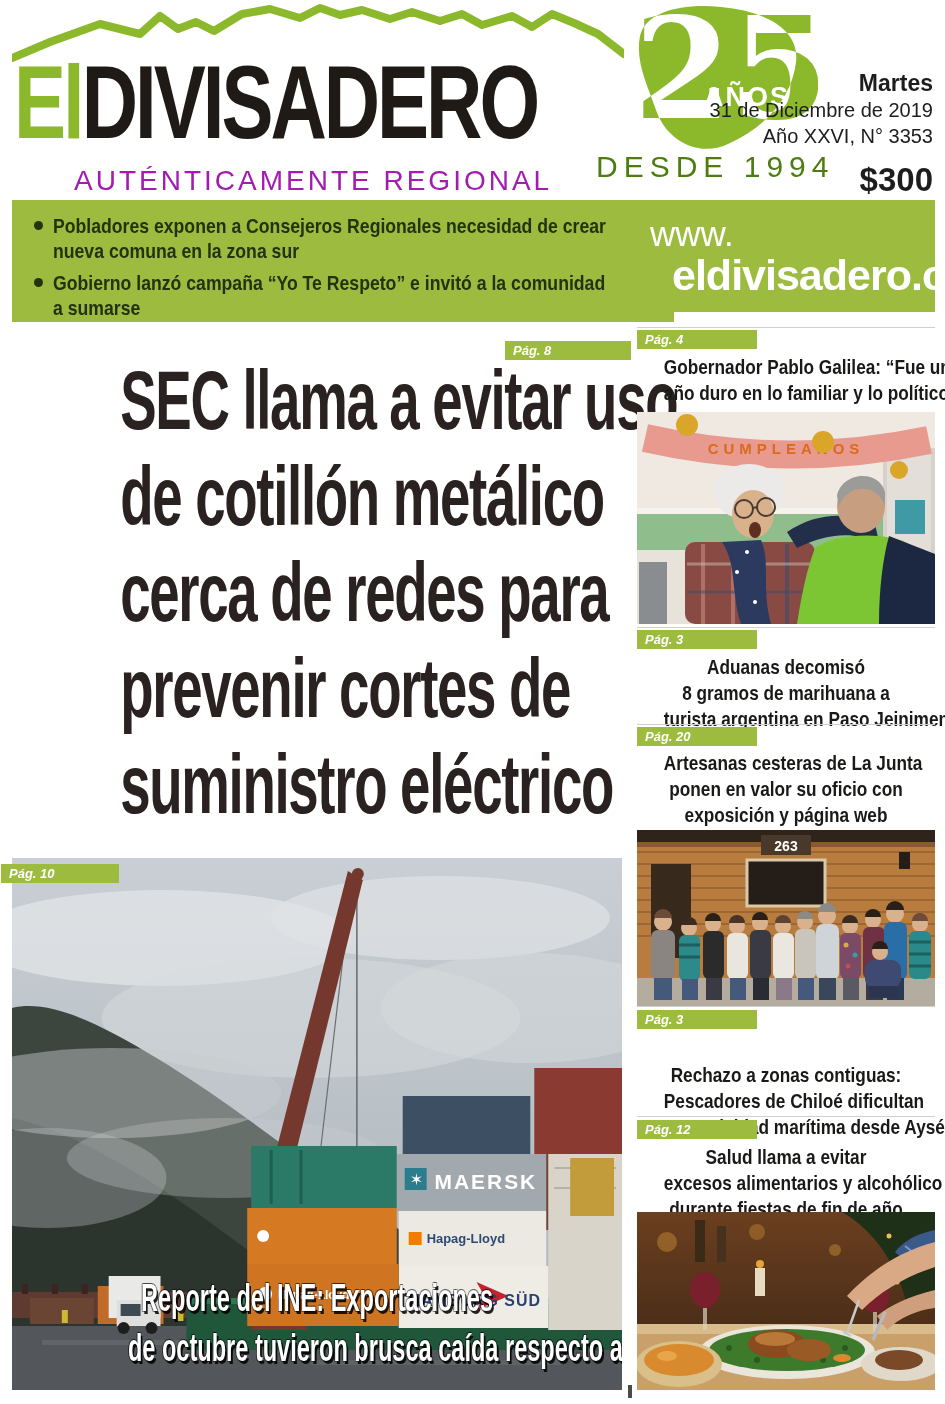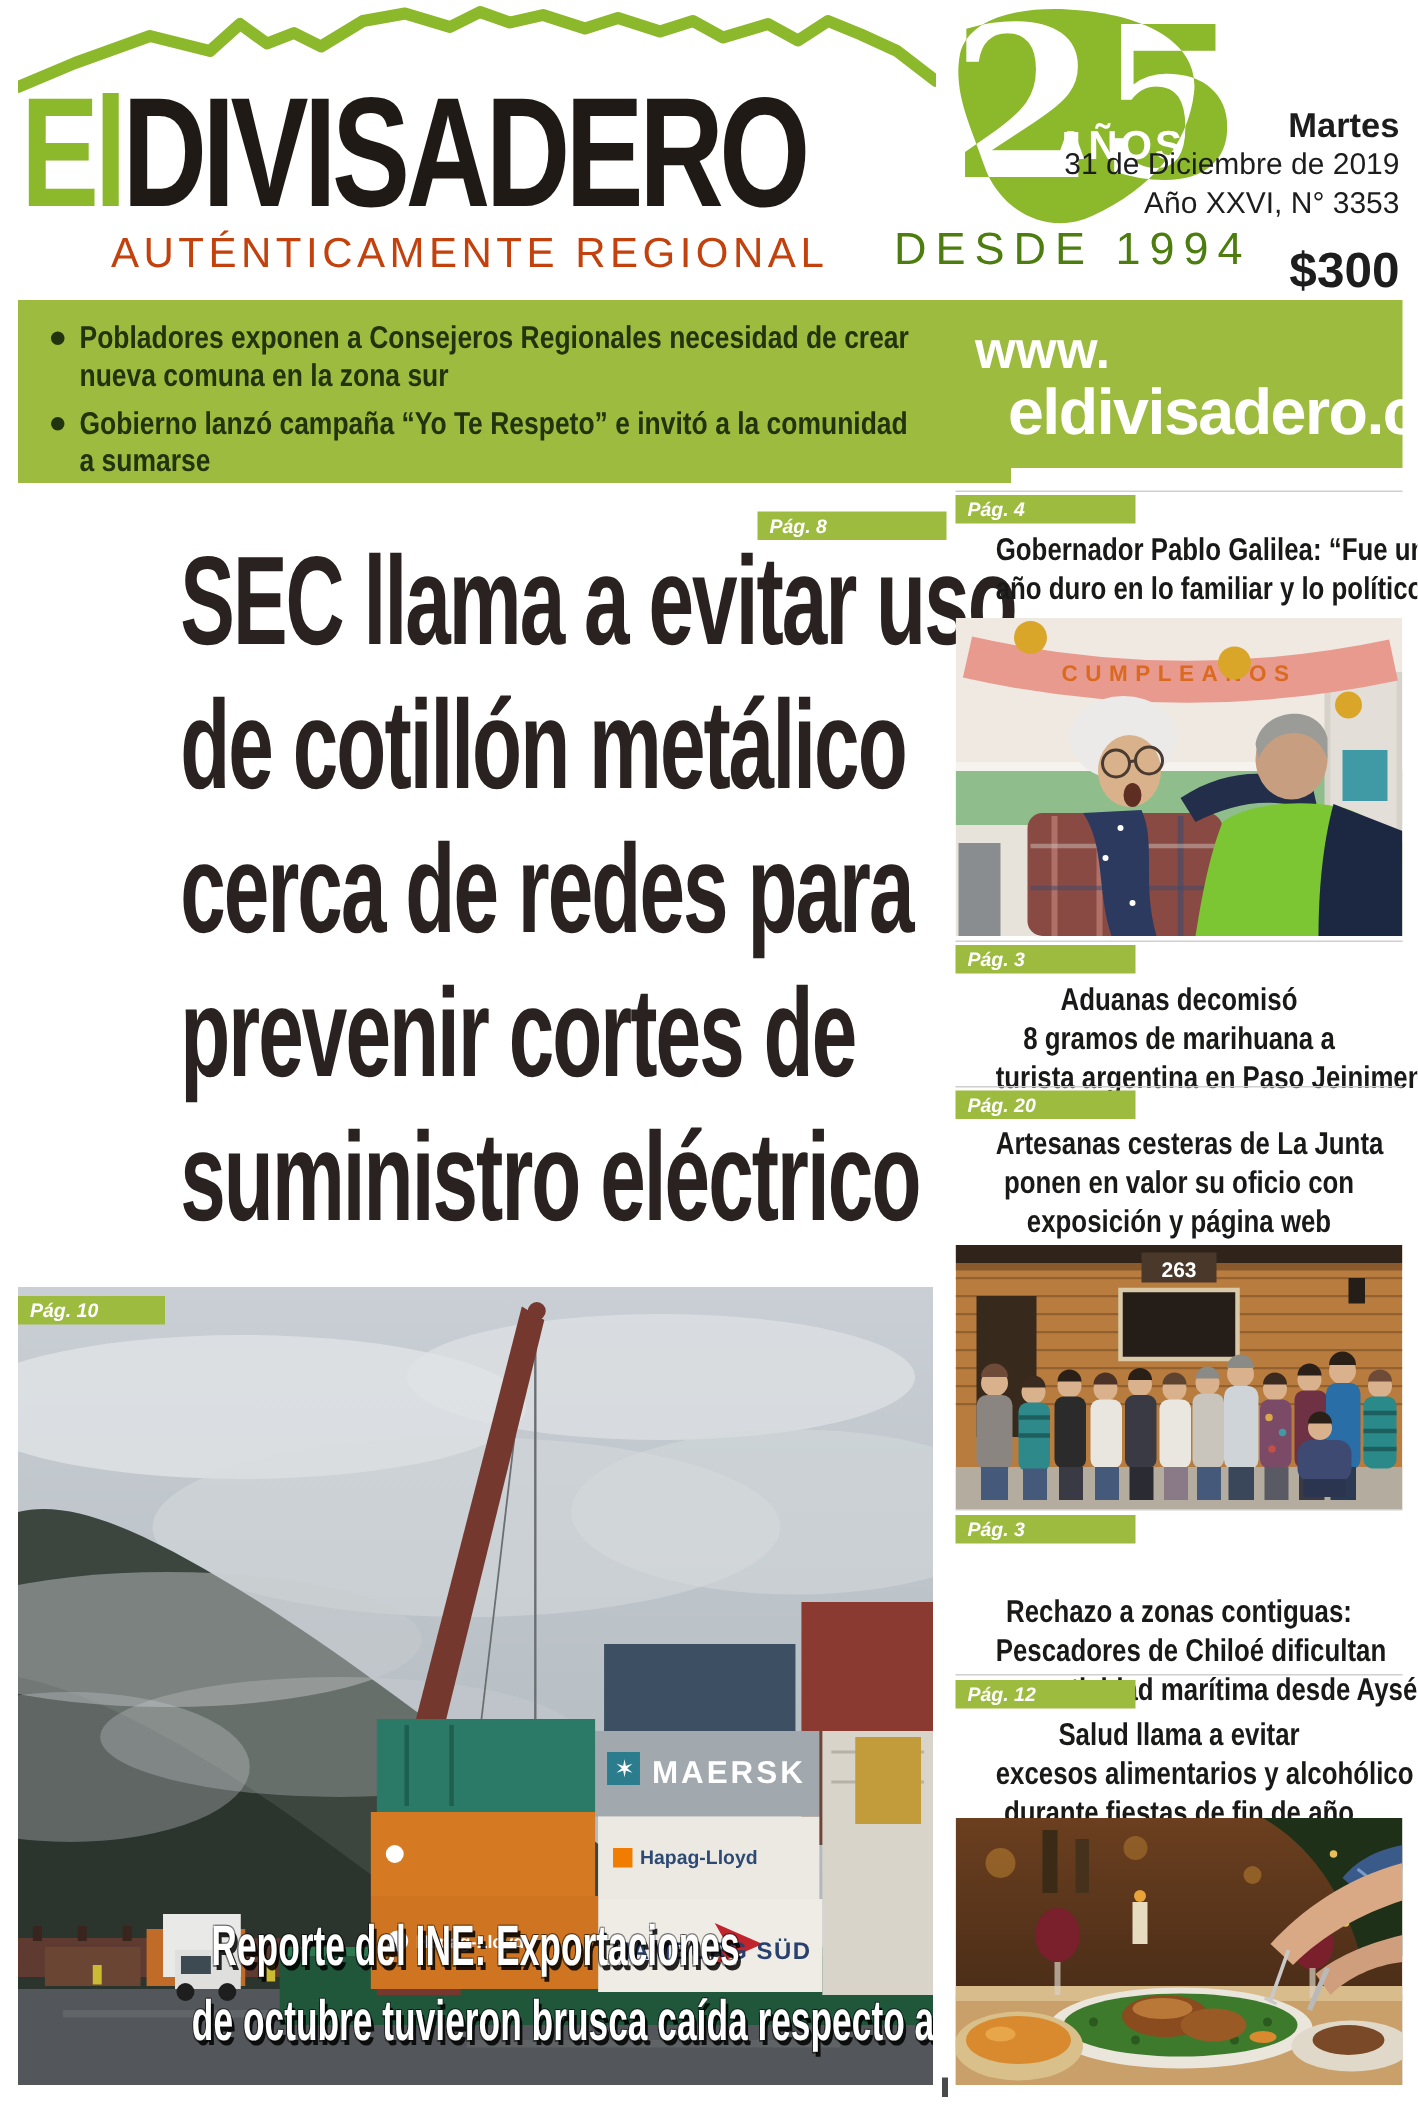--- a/index.html
+++ b/index.html
@@ -5,40 +5,40 @@
   html,body{margin:0;padding:0;background:#ffffff;}
   .page{position:relative;width:945px;height:1404px;background:#fff;overflow:hidden;
         font-family:"Liberation Sans",sans-serif;color:#222;}
   
   .ridge{position:absolute;left:12px;top:2px;width:612px;height:62px;}
   .logo-line{position:absolute;left:14px;top:52px;font-size:104px;font-weight:700;
              letter-spacing:-4px;white-space:nowrap;transform:scaleX(.75);
              transform-origin:left center;line-height:100px;}
   .logo-el{color:#8cb82b;}
   .logo-rest{color:#1f1a16;}
-  .tagline{position:absolute;left:74px;top:153px;font-size:28px;letter-spacing:3px;
-           color:#c2410c;white-space:nowrap;}
+  .tagline{position:absolute;left:74px;top:165px;font-size:28px;letter-spacing:3px;
+           color:#a21caf;white-space:nowrap;}
   .badge{position:absolute;left:626px;top:0;width:192px;height:152px;}
   .badge-since{position:absolute;left:596px;top:150px;font-size:30px;letter-spacing:6px;
                color:#4d7c0f;white-space:nowrap;}
   .dateblock{position:absolute;right:12px;top:70px;text-align:right;color:#1d1d1d;}
   .date-day{font-size:23px;font-weight:700;line-height:27px;}
   .date-line{font-size:20px;line-height:26px;}
   .price{font-size:33px;font-weight:700;margin-top:12px;}
   
   .top-banner{position:absolute;left:12px;top:200px;width:662px;height:122px;
               background:#9dbb3f;box-sizing:border-box;padding:13px 12px 0 22px;}
   .banner-item{position:relative;padding-left:19px;margin-bottom:7px;color:#22330f;}
   .banner-dot{position:absolute;left:0;top:8px;width:9px;height:9px;border-radius:50%;
               background:#22330f;}
   .banner-line{font-size:21px;font-weight:700;line-height:25px;white-space:nowrap;
                transform:scaleX(.84);transform-origin:left center;}
   .website-box{position:absolute;left:637px;top:200px;width:298px;height:112px;
                background:#9dbb3f;color:#fff;box-sizing:border-box;padding:14px 0 0 13px;}
-  .web1{font-size:35px;font-weight:700;line-height:40px;}
+  .web1{font-size:35px;font-weight:400;line-height:40px;}
   .web2{font-size:43px;font-weight:700;line-height:42px;margin-left:22px;letter-spacing:-1px;}
   .tag{position:absolute;background:#9dbb3f;color:#fff;font-size:13px;font-weight:700;
        font-style:italic;line-height:19px;height:19px;padding:0 8px;box-sizing:border-box;
        white-space:nowrap;}
   
   .lead{position:absolute;left:12px;top:352px;width:618px;}
   .lead-line{font-size:84px;font-weight:700;line-height:96px;text-align:center;
              white-space:nowrap;letter-spacing:-2px;color:#2a2220;transform:scaleX(.65);
              transform-origin:center;}
   
@@ -201,21 +201,21 @@
         <rect x="109" y="446" width="20" height="12" fill="#3e4a52"></rect>
         <circle cx="112" cy="470" r="6" fill="#1e1e1e"></circle>
           <circle cx="140" cy="470" r="6" fill="#1e1e1e"></circle>
       </g>
       <rect x="50" y="452" width="6" height="13" fill="#caba34"></rect>
       <rect x="166" y="450" width="6" height="13" fill="#caba34"></rect>
     </svg>
     <div class="caption caption-1">Reporte del INE: Exportaciones</div>
     <div class="caption caption-2">de octubre tuvieron brusca caída respecto a 2018</div>
   </div>
-  <div class="tag" style="left:12px;top:864px;width:98px;">Pág. 10</div>
+  <div class="tag" style="left:1px;top:864px;width:118px;">Pág. 10</div>
 
   <div class="sb-divider" style="top:327px;"></div>
   <div class="tag" style="left:637px;top:330px;width:120px;">Pág. 4</div>
   <div class="sb-headline" style="top:354px;">
     <div class="sb-line">Gobernador Pablo Galilea: “Fue un</div>
     <div class="sb-line">año duro en lo familiar y lo político”</div>
   </div>
   <div class="photo sb-photo" style="top:412px;height:212px;">
     <svg viewBox="0 0 298 212" width="298" height="212" preserveAspectRatio="none">
       <rect width="298" height="212" fill="#efe9e2"></rect>

